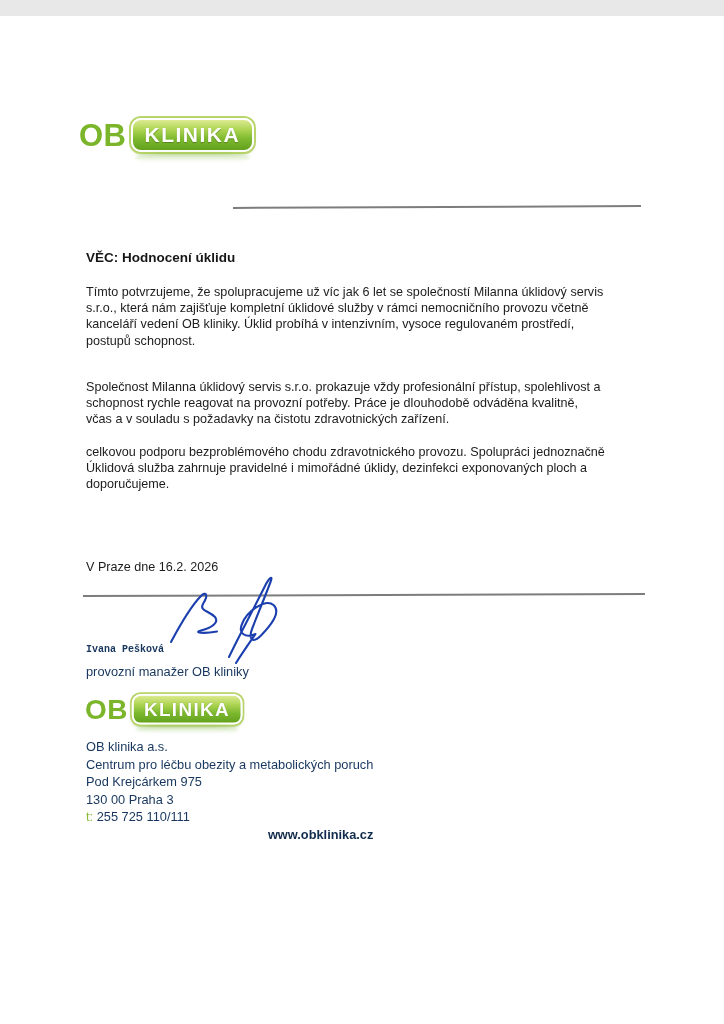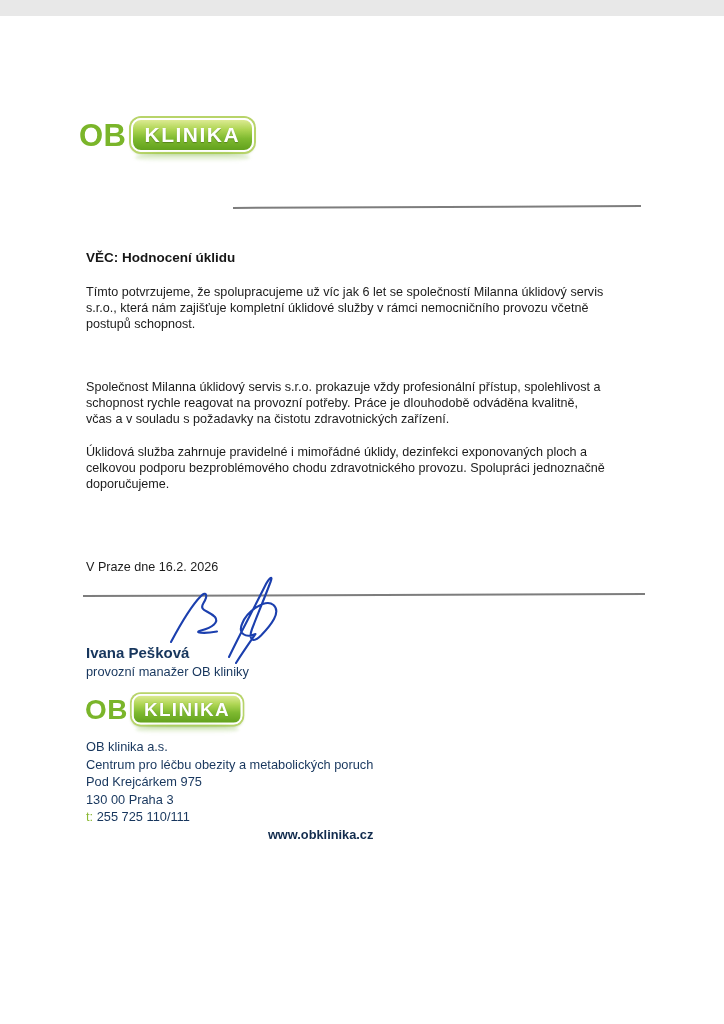--- a/index.html
+++ b/index.html
@@ -46,21 +46,21 @@
   
   .subject{position:absolute;left:86px;top:234px;font-weight:bold;font-size:13.5px;color:#161616;}
   .para{position:absolute;left:86px;font-size:12.6px;line-height:16.2px;color:#1c1c1c;}
   .para .bodyline{white-space:nowrap;}
   .p1{top:268px;}
   .p2{top:363px;}
   .p3{top:428px;}
   .dateline{position:absolute;left:86px;top:544px;font-size:12.6px;color:#1c1c1c;}
   
   .sig-svg{position:absolute;left:163px;top:556px;width:132px;height:98px;}
-  .sig-name{position:absolute;left:86px;top:628px;font-size:15px;font-weight:bold;color:#17365d;}
+  .sig-name{position:absolute;left:86px;top:628px;font-size:10px;font-weight:bold;color:#17365d;font-family:Liberation Mono, monospace;}
   .sig-role{position:absolute;left:86px;top:648px;font-size:12.8px;color:#17365d;}
   
   .address{position:absolute;left:86px;top:722px;font-size:12.8px;line-height:17.6px;color:#17365d;}
   .address .company{font-weight:normal;}
   .address .phone-prefix{color:#8ab933;}
   .address .website{font-weight:bold;color:#122c4e;text-align:right;}
   .address div{white-space:nowrap;}
 </style>
 </head>
 <body>
@@ -75,32 +75,33 @@
     </span>
   </div>
 
   <div class="rule rule-top"></div>
 
   <div class="subject">VĚC: Hodnocení úklidu</div>
 
   <div class="para p1">
     <div class="bodyline">Tímto potvrzujeme, že spolupracujeme už víc jak 6 let se společností Milanna úklidový servis</div>
     <div class="bodyline">s.r.o., která nám zajišťuje kompletní úklidové služby v rámci nemocničního provozu včetně</div>
+    <div class="bodyline">kanceláří vedení OB kliniky. Úklid probíhá v intenzivním, vysoce regulovaném prostředí,</div>
     <div class="bodyline">postupů schopnost.</div>
   </div>
 
   <div class="para p2">
     <div class="bodyline">Společnost Milanna úklidový servis s.r.o. prokazuje vždy profesionální přístup, spolehlivost a</div>
     <div class="bodyline">schopnost rychle reagovat na provozní potřeby. Práce je dlouhodobě odváděna kvalitně,</div>
     <div class="bodyline">včas a v souladu s požadavky na čistotu zdravotnických zařízení.</div>
   </div>
 
   <div class="para p3">
+    <div class="bodyline">celkovou podporu bezproblémového chodu zdravotnického provozu. Spolupráci jednoznačně</div>
     <div class="bodyline">Úklidová služba zahrnuje pravidelné i mimořádné úklidy, dezinfekci exponovaných ploch a</div>
-    <div class="bodyline">celkovou podporu bezproblémového chodu zdravotnického provozu. Spolupráci jednoznačně</div>
     <div class="bodyline">doporučujeme.</div>
   </div>
 
   <div class="dateline">V Praze dne 16.2. 2026</div>
 
   <div class="rule rule-sign"></div>
 
   <svg class="sig-svg" viewBox="0 0 132 98">
     <g fill="none" stroke="#1b3fae" stroke-width="2.1" stroke-linecap="round" stroke-linejoin="round">
       <path d="M 8 70 C 16 55 28 34 38 24 C 43 19 45.5 23 40.5 31 C 35.5 39 45 38 52 45 C 56 50 50 55.5 38 58.5 C 30 60.5 40 62 54 59.5"></path>

